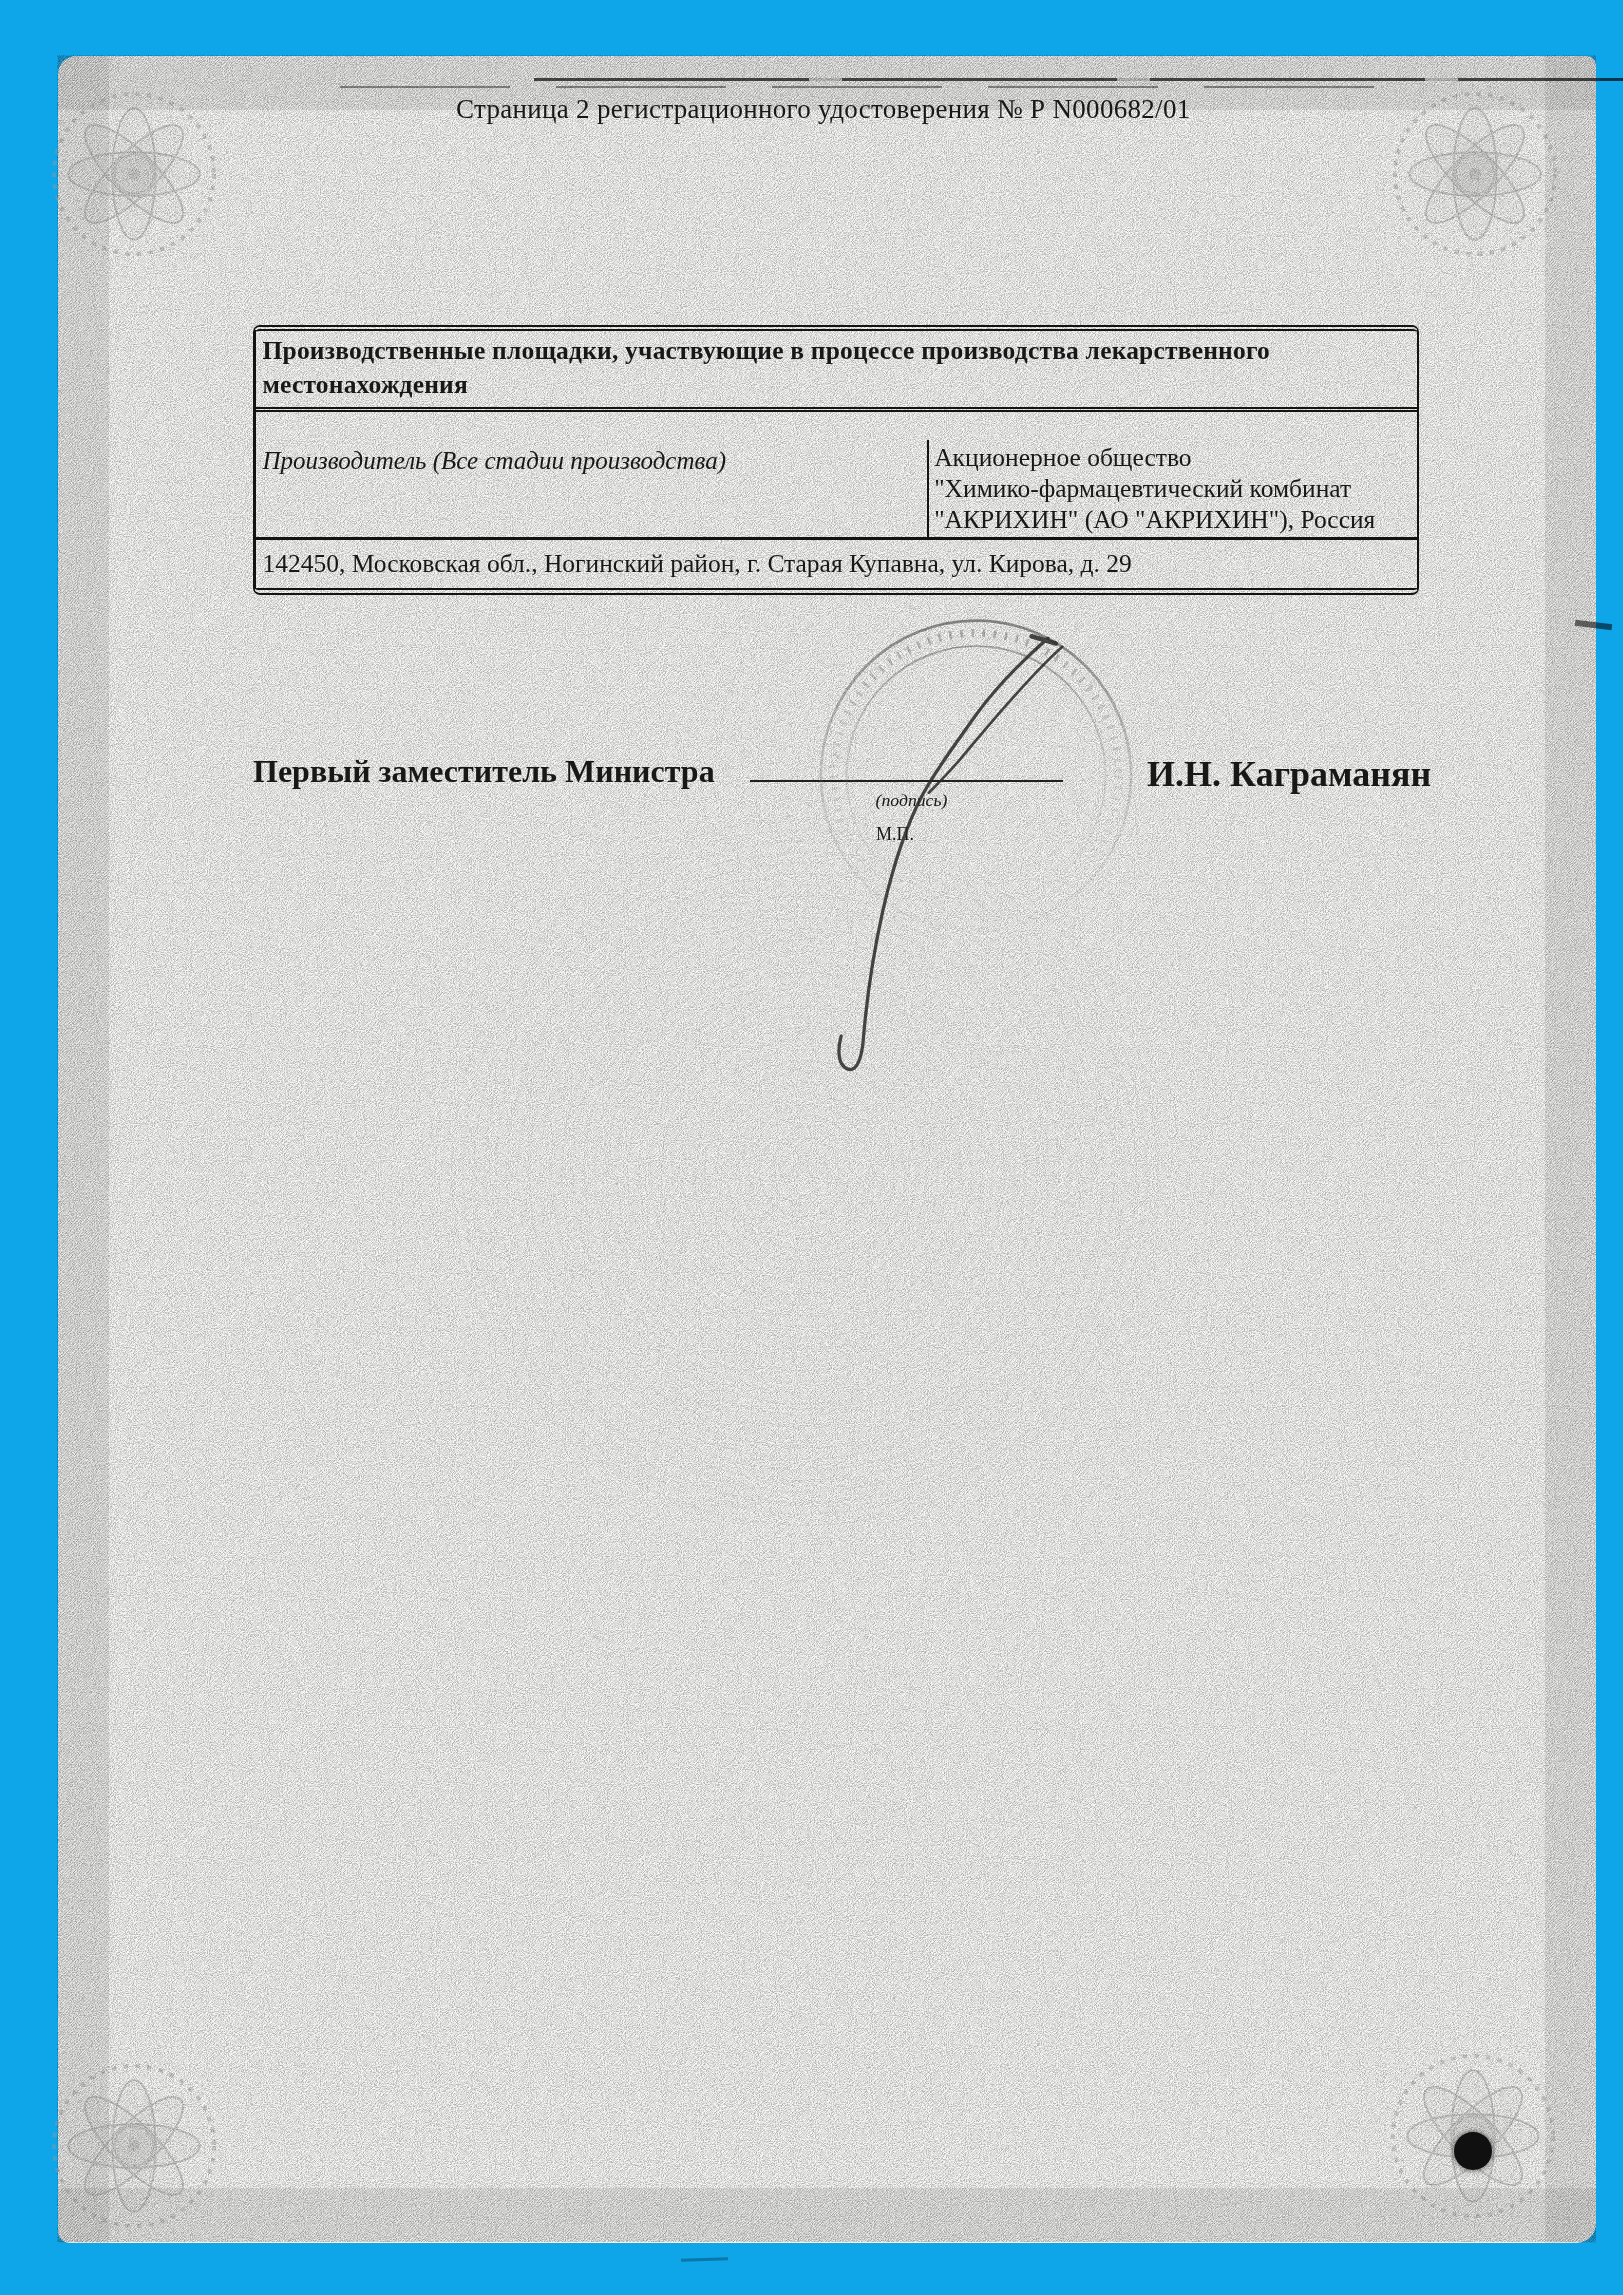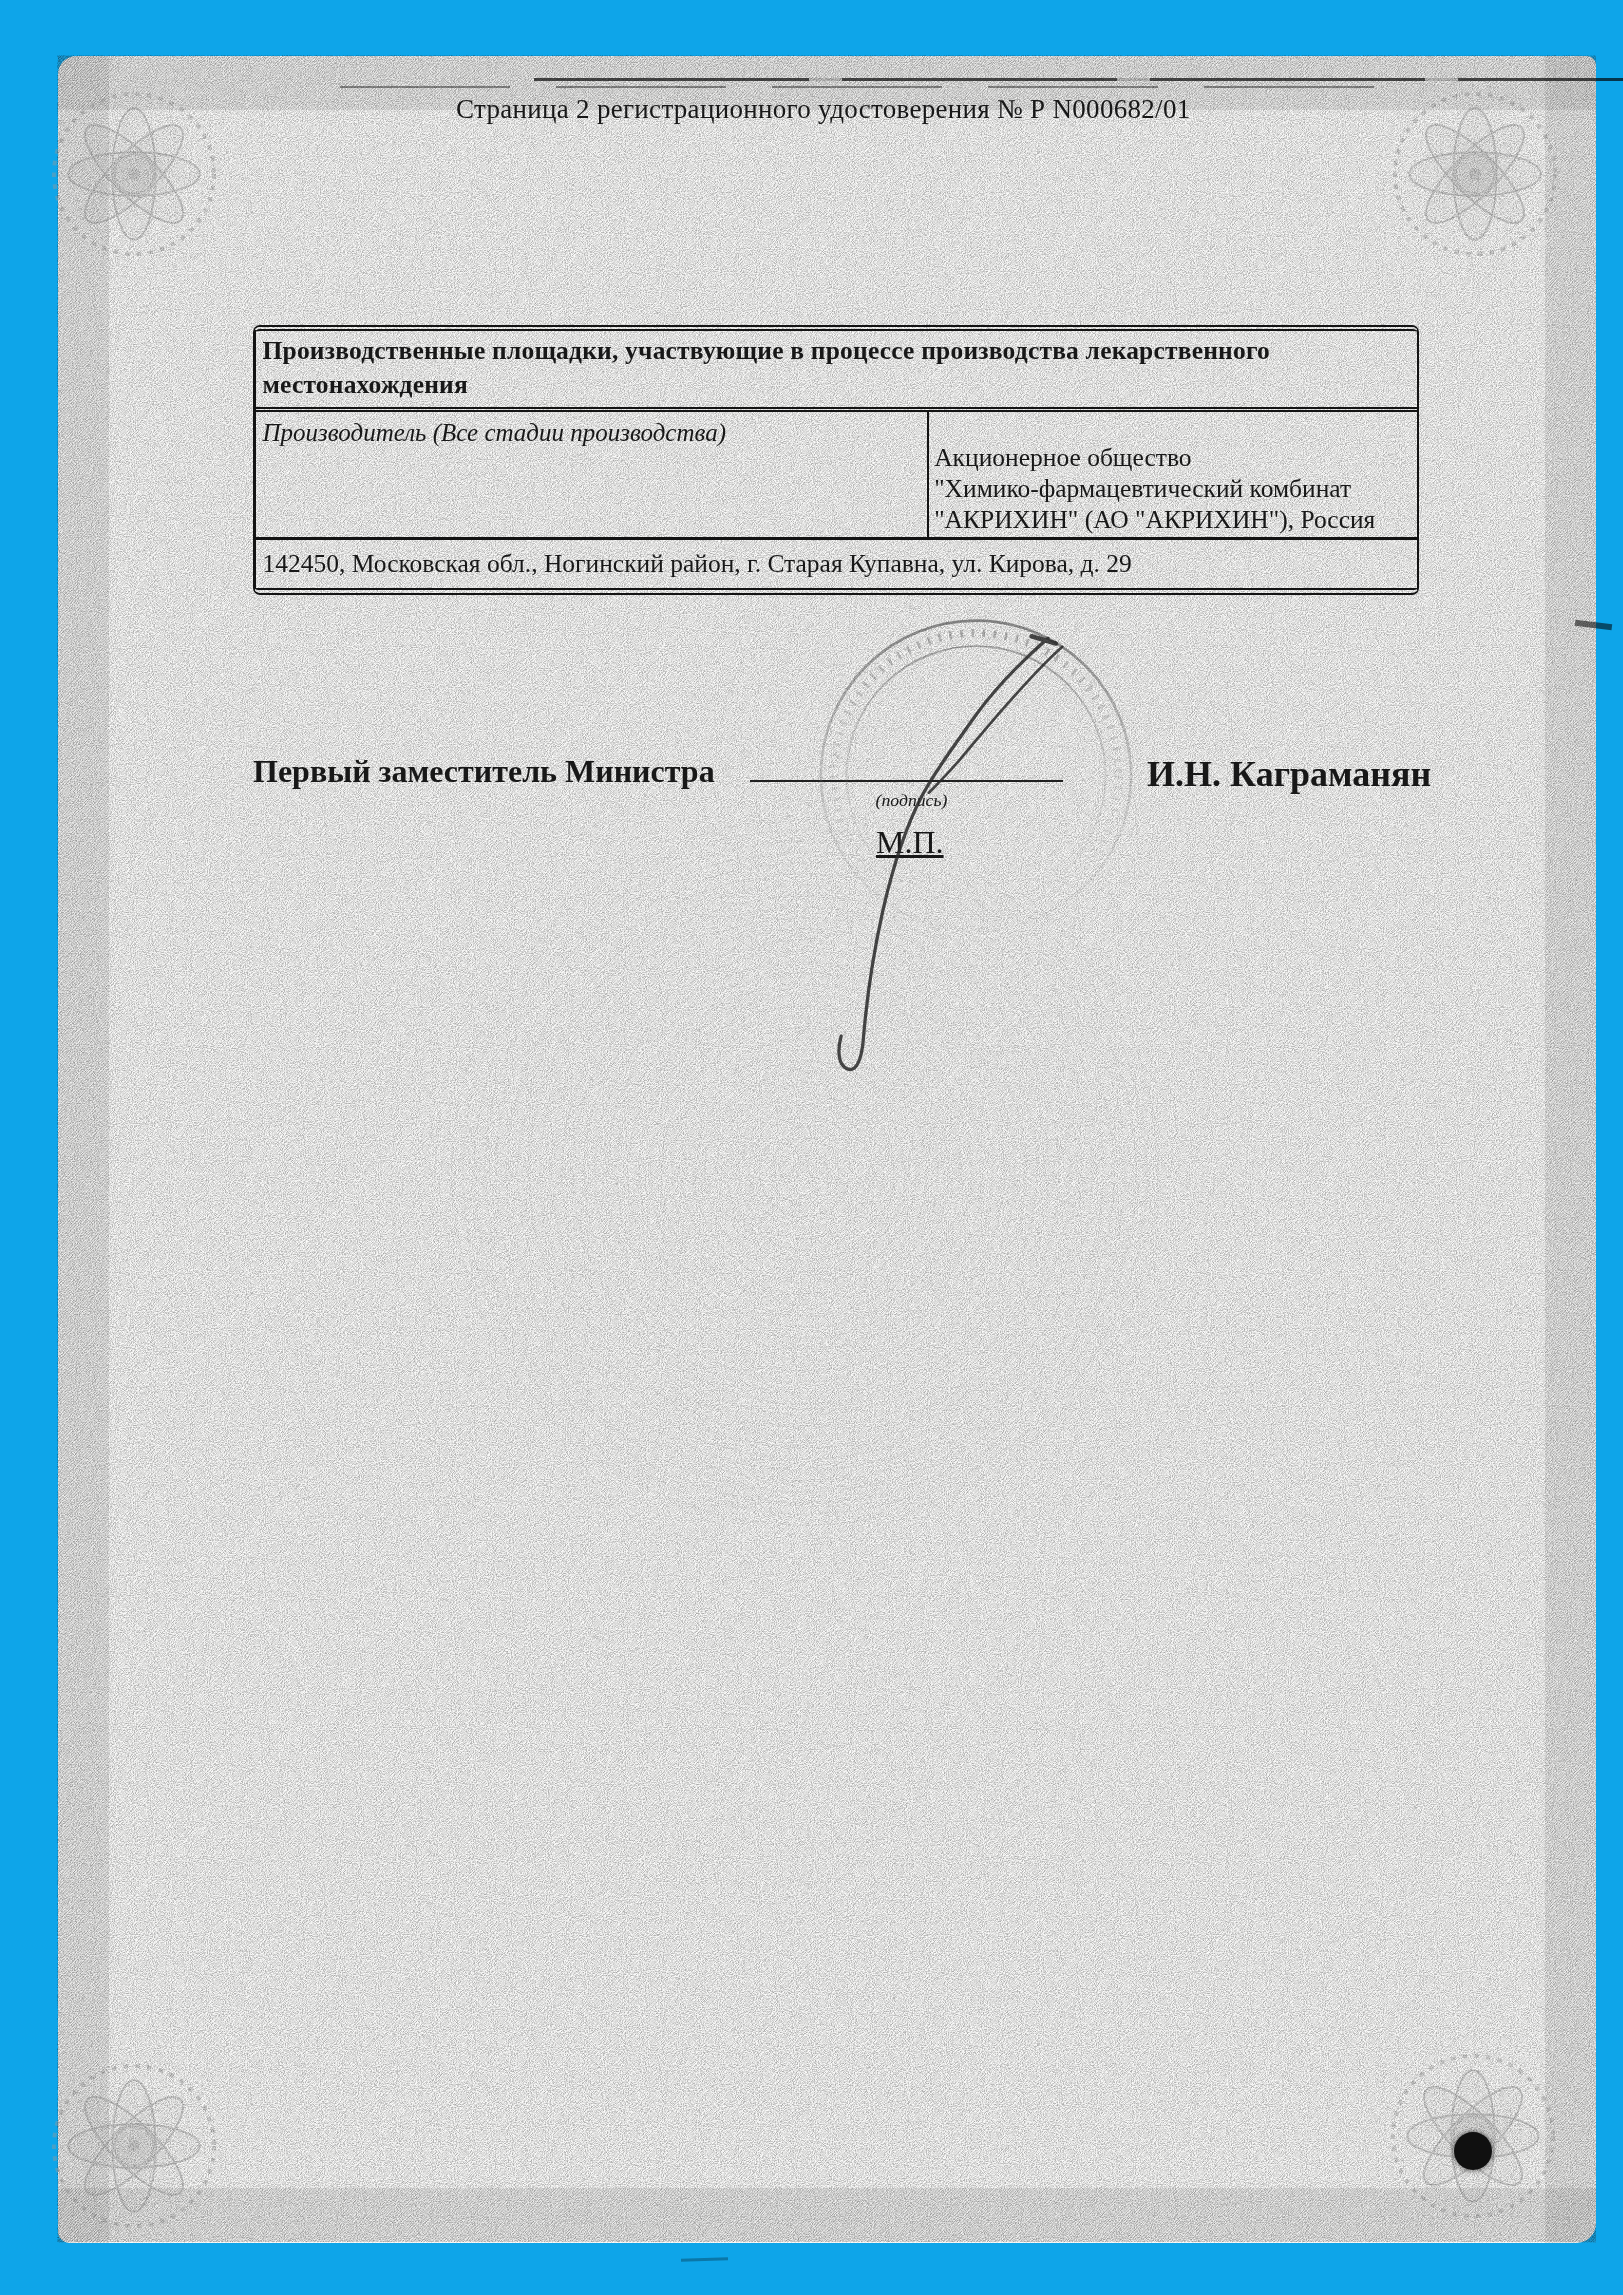--- a/index.html
+++ b/index.html
@@ -40,30 +40,30 @@
 
   
   .sites-table{position:absolute;left:253px;top:325px;width:1166px;box-sizing:border-box;
     border-left:3.3px solid #161616;border-right:2.6px solid #161616;
     border-top:6.5px double #161616;border-bottom:7.2px double #161616;
     font-size:25.5px;border-radius:7px;}
   .row-head{border-bottom:5.9px double #161616;padding:3.3px 6.5px 4.6px 6.5px;
     font-weight:bold;line-height:34px;letter-spacing:0.2px;}
   .row-producer{display:flex;border-bottom:3.9px solid #161616;}
   .cell-label{width:673px;box-sizing:border-box;border-right:2.6px solid #161616;
-    padding:5.2px 6.5px 3.9px 6.5px;font-style:italic;font-size:25px;line-height:31px;}
+    padding:5.2px 6.5px 3.9px 6.5px;font-style:italic;font-size:25px;line-height:31px;margin-top:28px;}
   .cell-value{flex:1;padding:3.9px 2.6px 2.6px 5.2px;line-height:31px;margin-top:26px;}
   .row-address{padding:8.5px 6.5px 9.8px 6.5px;line-height:29px;}
 
   
   .sig-role{position:absolute;left:253px;top:753px;font-size:32px;font-weight:bold;white-space:nowrap;}
   .sig-name{position:absolute;left:1147px;top:753px;font-size:36px;font-weight:bold;white-space:nowrap;}
   .sig-line{position:absolute;left:750px;top:780px;width:313px;height:0;border-top:2.6px solid #242424;}
   .sig-caption{position:absolute;left:859px;top:790px;width:105px;text-align:center;font-size:17.7px;font-style:italic;}
-  .sig-mp{position:absolute;left:876px;top:824px;font-size:32px;text-decoration:underline;}
+  .sig-mp{position:absolute;left:876px;top:824px;font-size:18px;}
 
   .stamp-svg{position:absolute;left:799px;top:599px;pointer-events:none;}
 
   .artifact{position:absolute;background:#000;}
   .streak-1{left:534px;top:78px;width:1090px;height:2.6px;opacity:.68;
     background:repeating-linear-gradient(90deg,#000 0 275px, rgba(0,0,0,.25) 275px 308px);}
   .streak-2{left:340px;top:86px;width:1041px;height:2px;opacity:.40;
     background:repeating-linear-gradient(90deg,#000 0 170px, transparent 170px 216px);}
   .edge-dash{left:1575px;top:622px;width:37px;height:5.9px;opacity:.55;transform:rotate(7deg);}
   .bottom-mark{left:681px;top:2258px;width:47px;height:3.3px;opacity:.28;transform:rotate(-2deg);}

